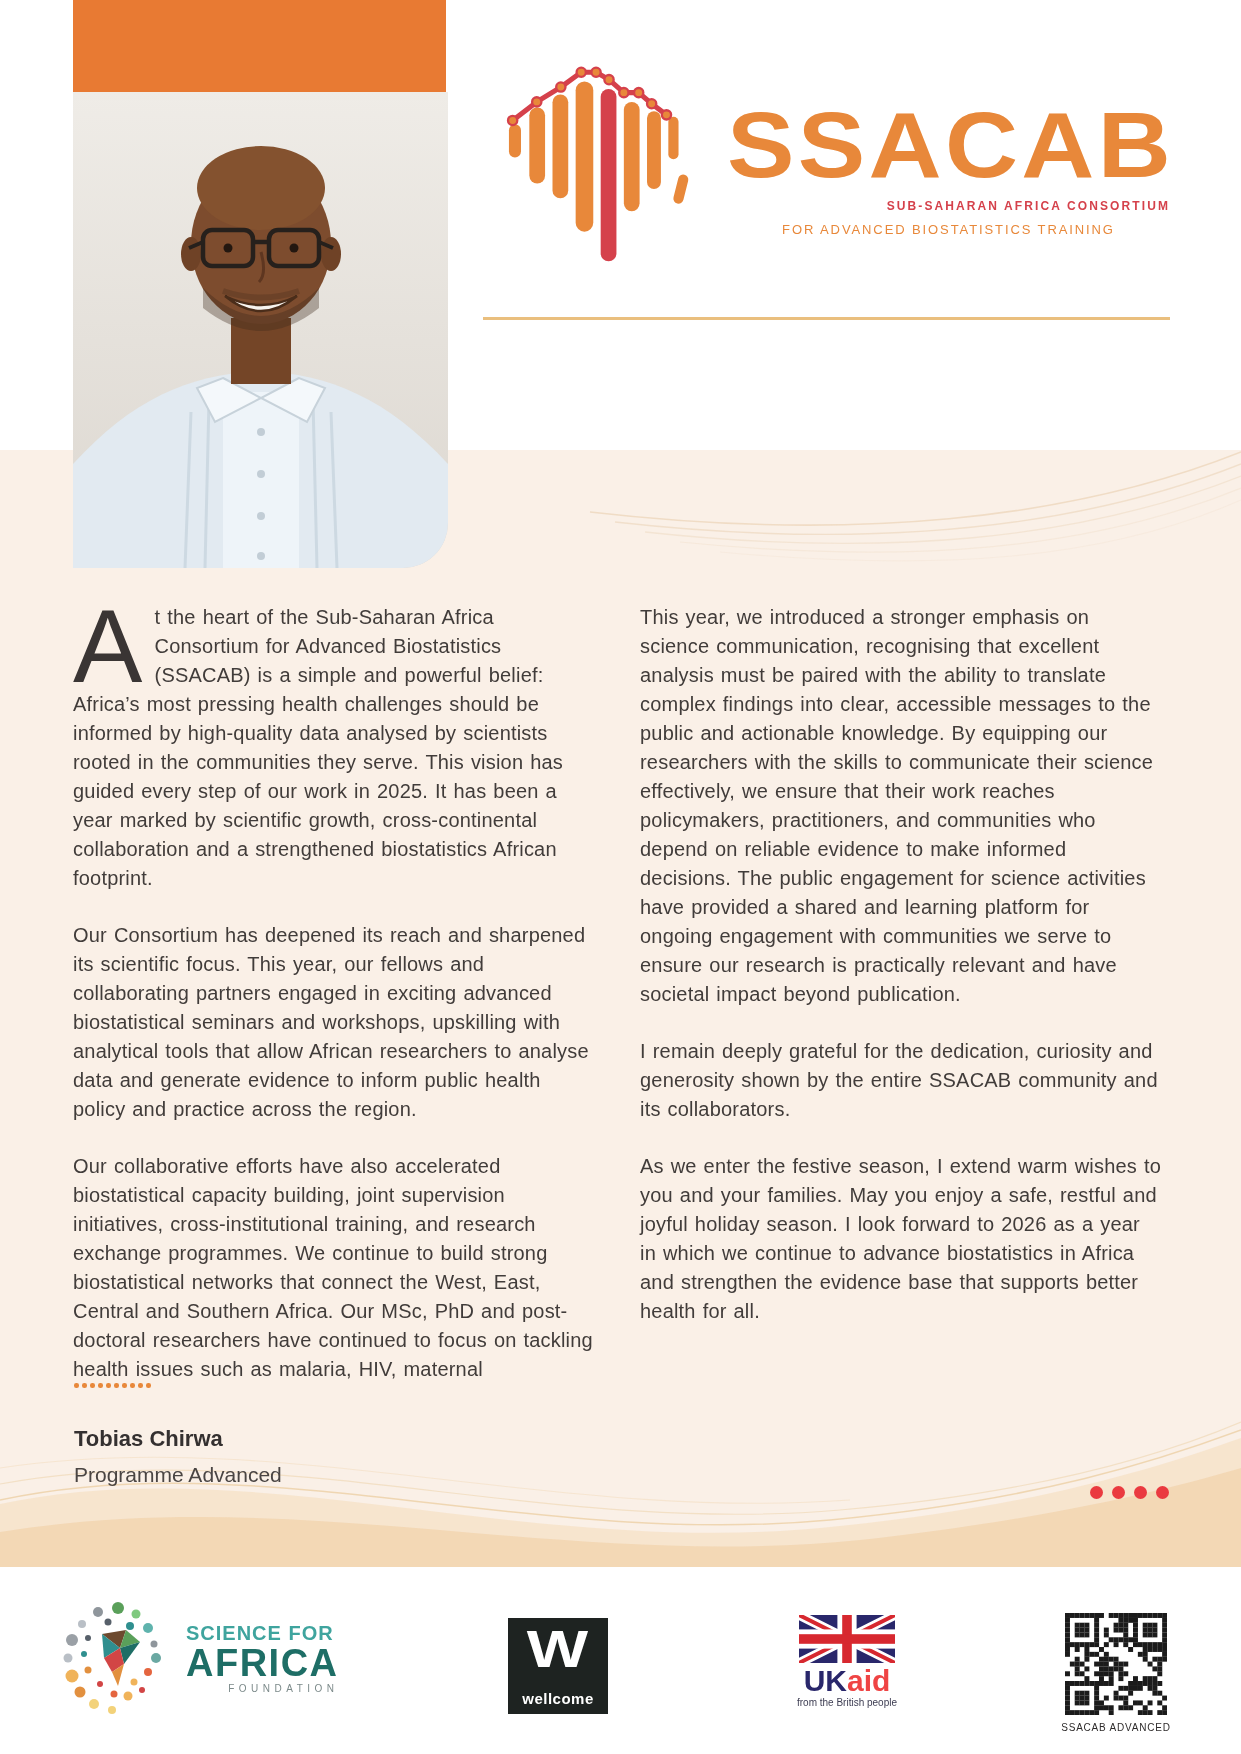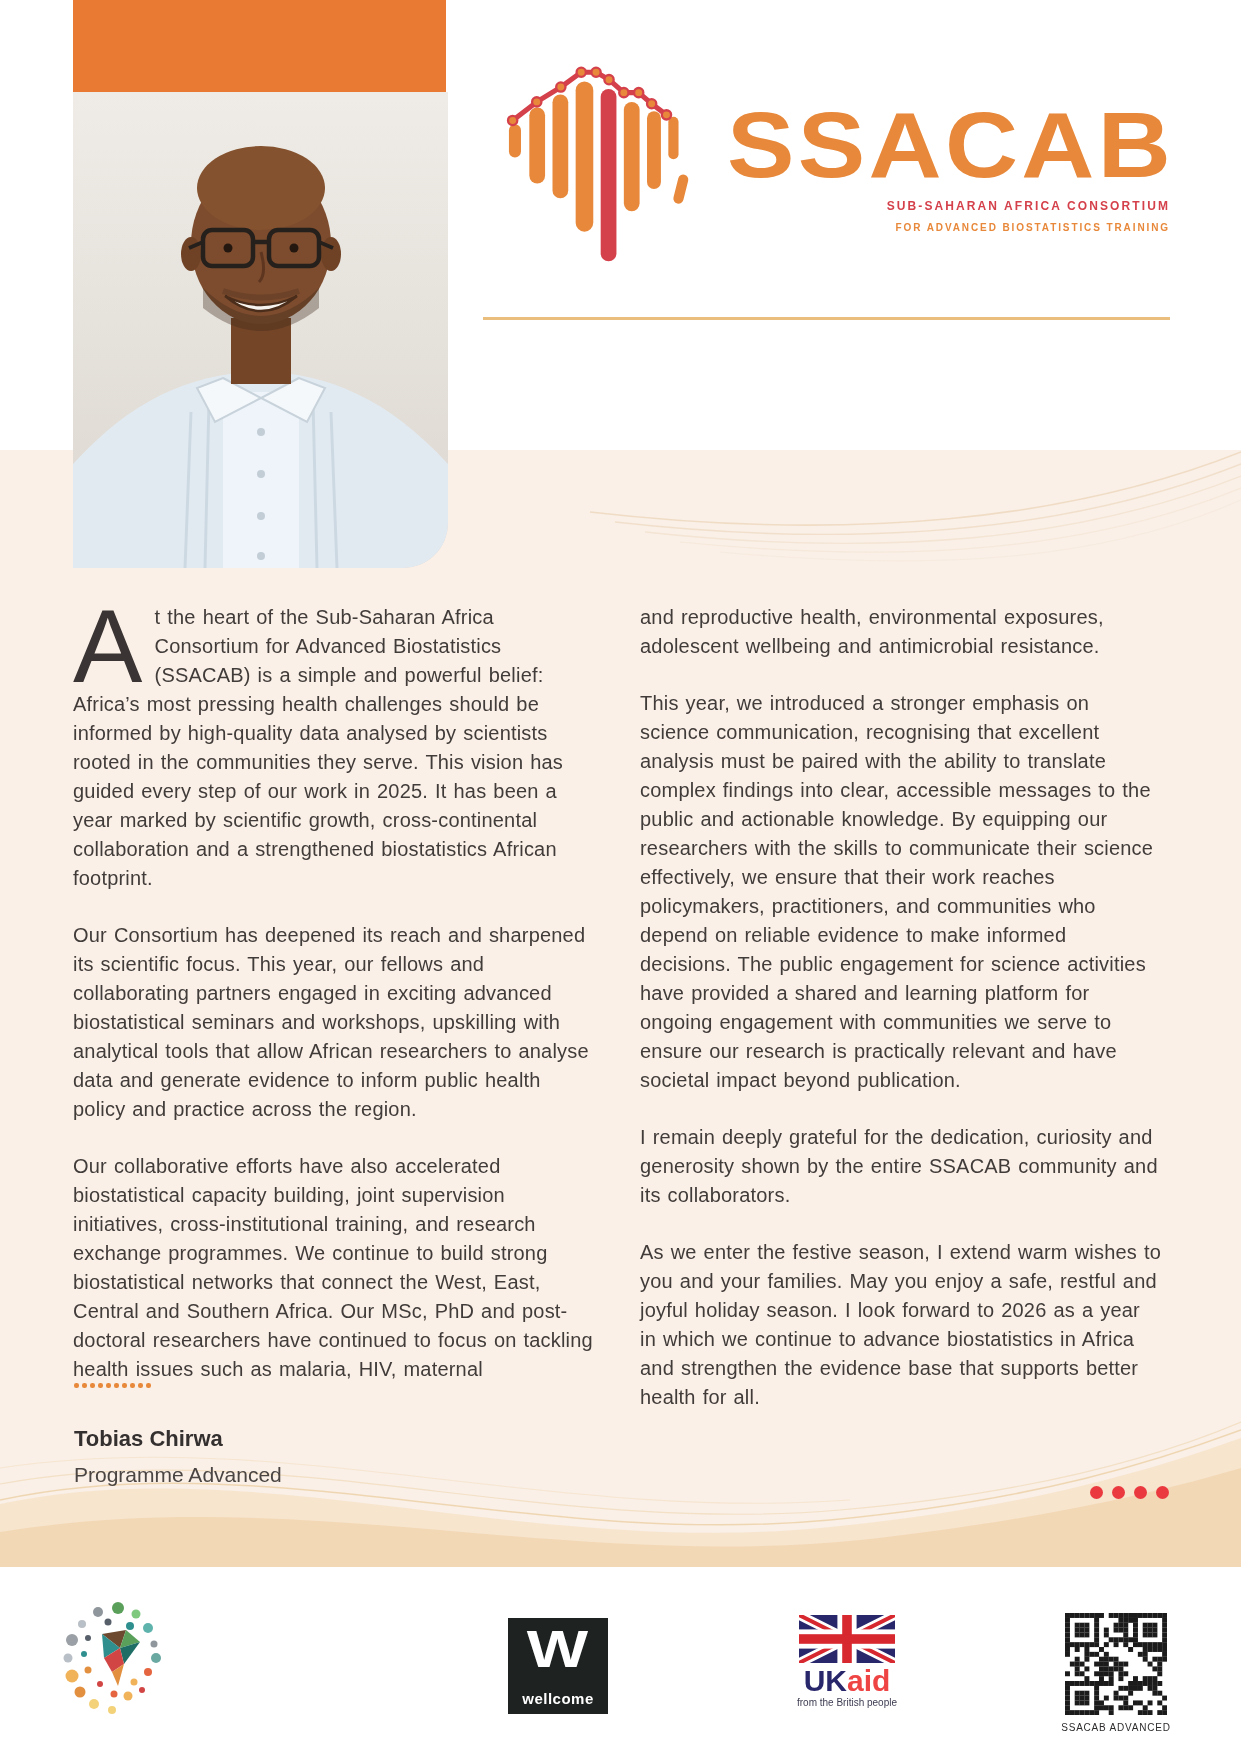--- a/index.html
+++ b/index.html
@@ -12,22 +12,22 @@
   .footer-band{position:absolute;left:0;top:1567px;width:1241px;height:187px;background:#ffffff;}
   
   .orange-panel{position:absolute;left:73px;top:0;width:373px;height:505px;background:#e87a33;}
   .photo{position:absolute;left:73px;top:92px;width:375px;height:476px;border-radius:0 0 45px 0;overflow:hidden;}
   .photo svg{display:block;width:100%;height:100%;}
   .logo-icon{position:absolute;left:497px;top:50px;width:212px;height:215px;}
   .wordmark{position:absolute;left:727px;top:106px;font-size:92px;line-height:78px;font-weight:bold;
             letter-spacing:3px;color:#e8883a;transform:scaleX(1.10);transform-origin:left top;white-space:nowrap;}
   .logo-sub1{position:absolute;left:727px;top:199px;width:443px;text-align:right;color:#d5414b;
              font-weight:bold;font-size:12px;letter-spacing:2.1px;white-space:nowrap;}
-  .logo-sub2{position:absolute;left:727px;top:222px;width:443px;text-align:right;color:#e8883a;
-             font-weight:bold;font-size:10px;letter-spacing:1.9px;white-space:nowrap;}
+  .logo-sub2{position:absolute;left:727px;top:222px;width:443px;text-align:center;color:#e8883a;
+             font-weight:normal;font-size:13px;letter-spacing:1.9px;white-space:nowrap;}
   .divider{position:absolute;left:483px;top:317px;width:687px;height:2.5px;background:#eabf7e;}
   .title{position:absolute;left:440px;top:347px;width:730px;text-align:right;color:#e73b42;
          font-size:46px;line-height:61px;font-weight:300;letter-spacing:.5px;white-space:nowrap;}
   .title b{font-weight:800;}
   
   .col{position:absolute;top:603px;font-size:20px;line-height:29px;color:#413c3a;
        letter-spacing:.2px;word-spacing:1.2px;text-align:left;}
   .col p{margin:0 0 28px 0;}
   .col-left{left:73px;width:520px;}
   .col-right{left:640px;width:522px;}
@@ -161,21 +161,20 @@
 
   <div class="divider"></div>
 
 
   <div class="col col-left">
     <p><span class="dropcap">A</span><span>t the heart of the Sub-Saharan Africa Consortium for Advanced Biostatistics (SSACAB) is a simple and powerful belief: Africa’s most pressing health challenges should be informed by high-quality data analysed by scientists rooted in the communities they serve. This vision has guided every step of our work in 2025. It has been a year marked by scientific growth, cross-continental collaboration and a strengthened biostatistics African footprint.</span></p>
     <p>Our Consortium has deepened its reach and sharpened its scientific focus. This year, our fellows and collaborating partners engaged in exciting advanced biostatistical seminars and workshops, upskilling with analytical tools that allow African researchers to analyse data and generate evidence to inform public health policy and practice across the region.</p>
     <p>Our collaborative efforts have also accelerated biostatistical capacity building, joint supervision initiatives, cross-institutional training, and research exchange programmes. We continue to build strong biostatistical networks that connect the West, East, Central and Southern Africa. Our MSc, PhD and post-doctoral researchers have continued to focus on tackling health issues such as malaria, HIV, maternal</p>
   </div>
   <div class="col col-right">
-    <p>and reproductive health, environmental exposures, adolescent wellbeing and antimicrobial resistance.</p>
     <p>This year, we introduced a stronger emphasis on science communication, recognising that excellent analysis must be paired with the ability to translate complex findings into clear, accessible messages to the public and actionable knowledge. By equipping our researchers with the skills to communicate their science effectively, we ensure that their work reaches policymakers, practitioners, and communities who depend on reliable evidence to make informed decisions. The public engagement for science activities have provided a shared and learning platform for ongoing engagement with communities we serve to ensure our research is practically relevant and have societal impact beyond publication.</p>
     <p>I remain deeply grateful for the dedication, curiosity and generosity shown by the entire SSACAB community and its collaborators.</p>
     <p>As we enter the festive season, I extend warm wishes to you and your families. May you enjoy a safe, restful and joyful holiday season. I look forward to 2026 as a year in which we continue to advance biostatistics in Africa and strengthen the evidence base that supports better health for all.</p>
   </div>
 
   <div class="dots-sep">
     <i></i>
       <i></i>
       <i></i>
       <i></i>
@@ -227,20 +226,25 @@
       </g>
       <g>
         <polygon points="42,36 66,32 60,50" fill="#6d4a2f"></polygon>
         <polygon points="66,32 80,44 60,50" fill="#5aa05a"></polygon>
         <polygon points="42,36 60,50 44,60" fill="#2f8f8f"></polygon>
         <polygon points="60,50 80,44 64,66" fill="#1f6e66"></polygon>
         <polygon points="44,60 60,50 64,66 52,74" fill="#d24545"></polygon>
         <polygon points="52,74 64,66 58,88" fill="#e2903f"></polygon>
       </g>
     </svg>
+    <div class="sfa-text">
+      <div class="sfa-l1">SCIENCE FOR</div>
+      <div class="sfa-l2">AFRICA</div>
+      <div class="sfa-l3">FOUNDATION</div>
+    </div>
   </div>
 
   <div class="wellcome">
     <div class="w">W</div>
     <div class="lbl">wellcome</div>
   </div>
 
   <div class="ukaid">
     <svg class="flag" width="96" height="48" viewBox="0 0 60 30">
       <rect width="60" height="30" fill="#29276b"></rect>

